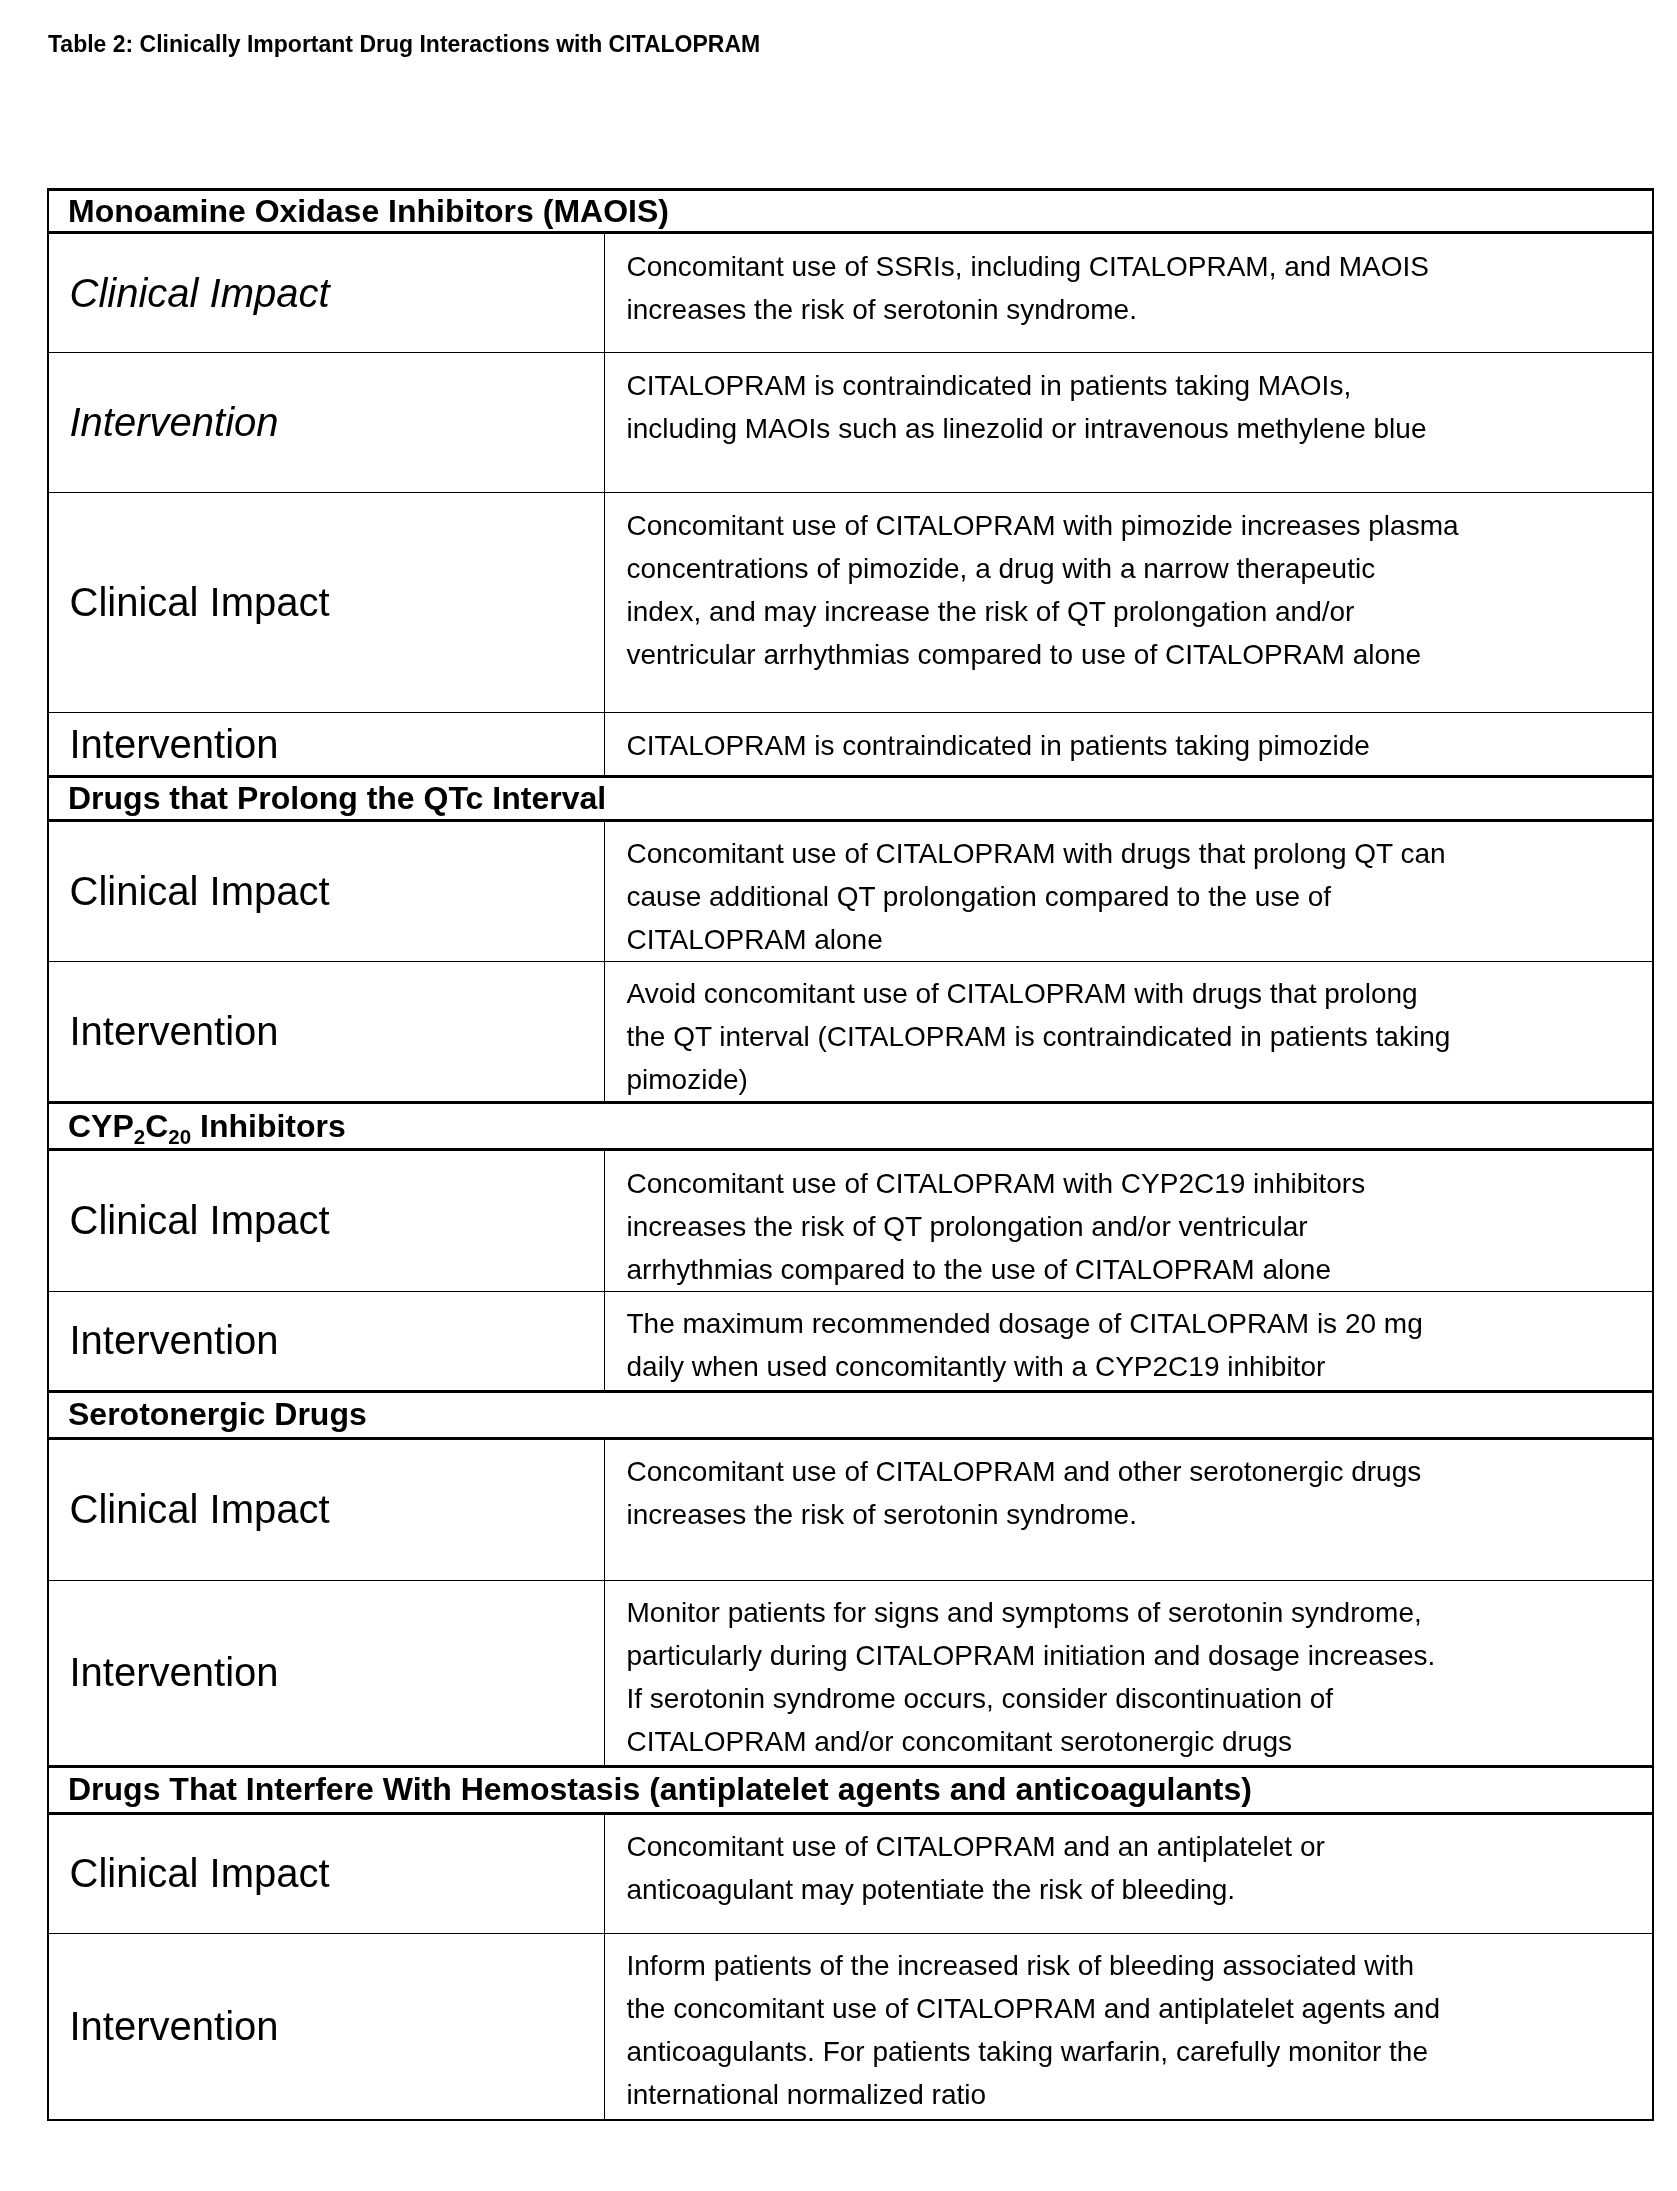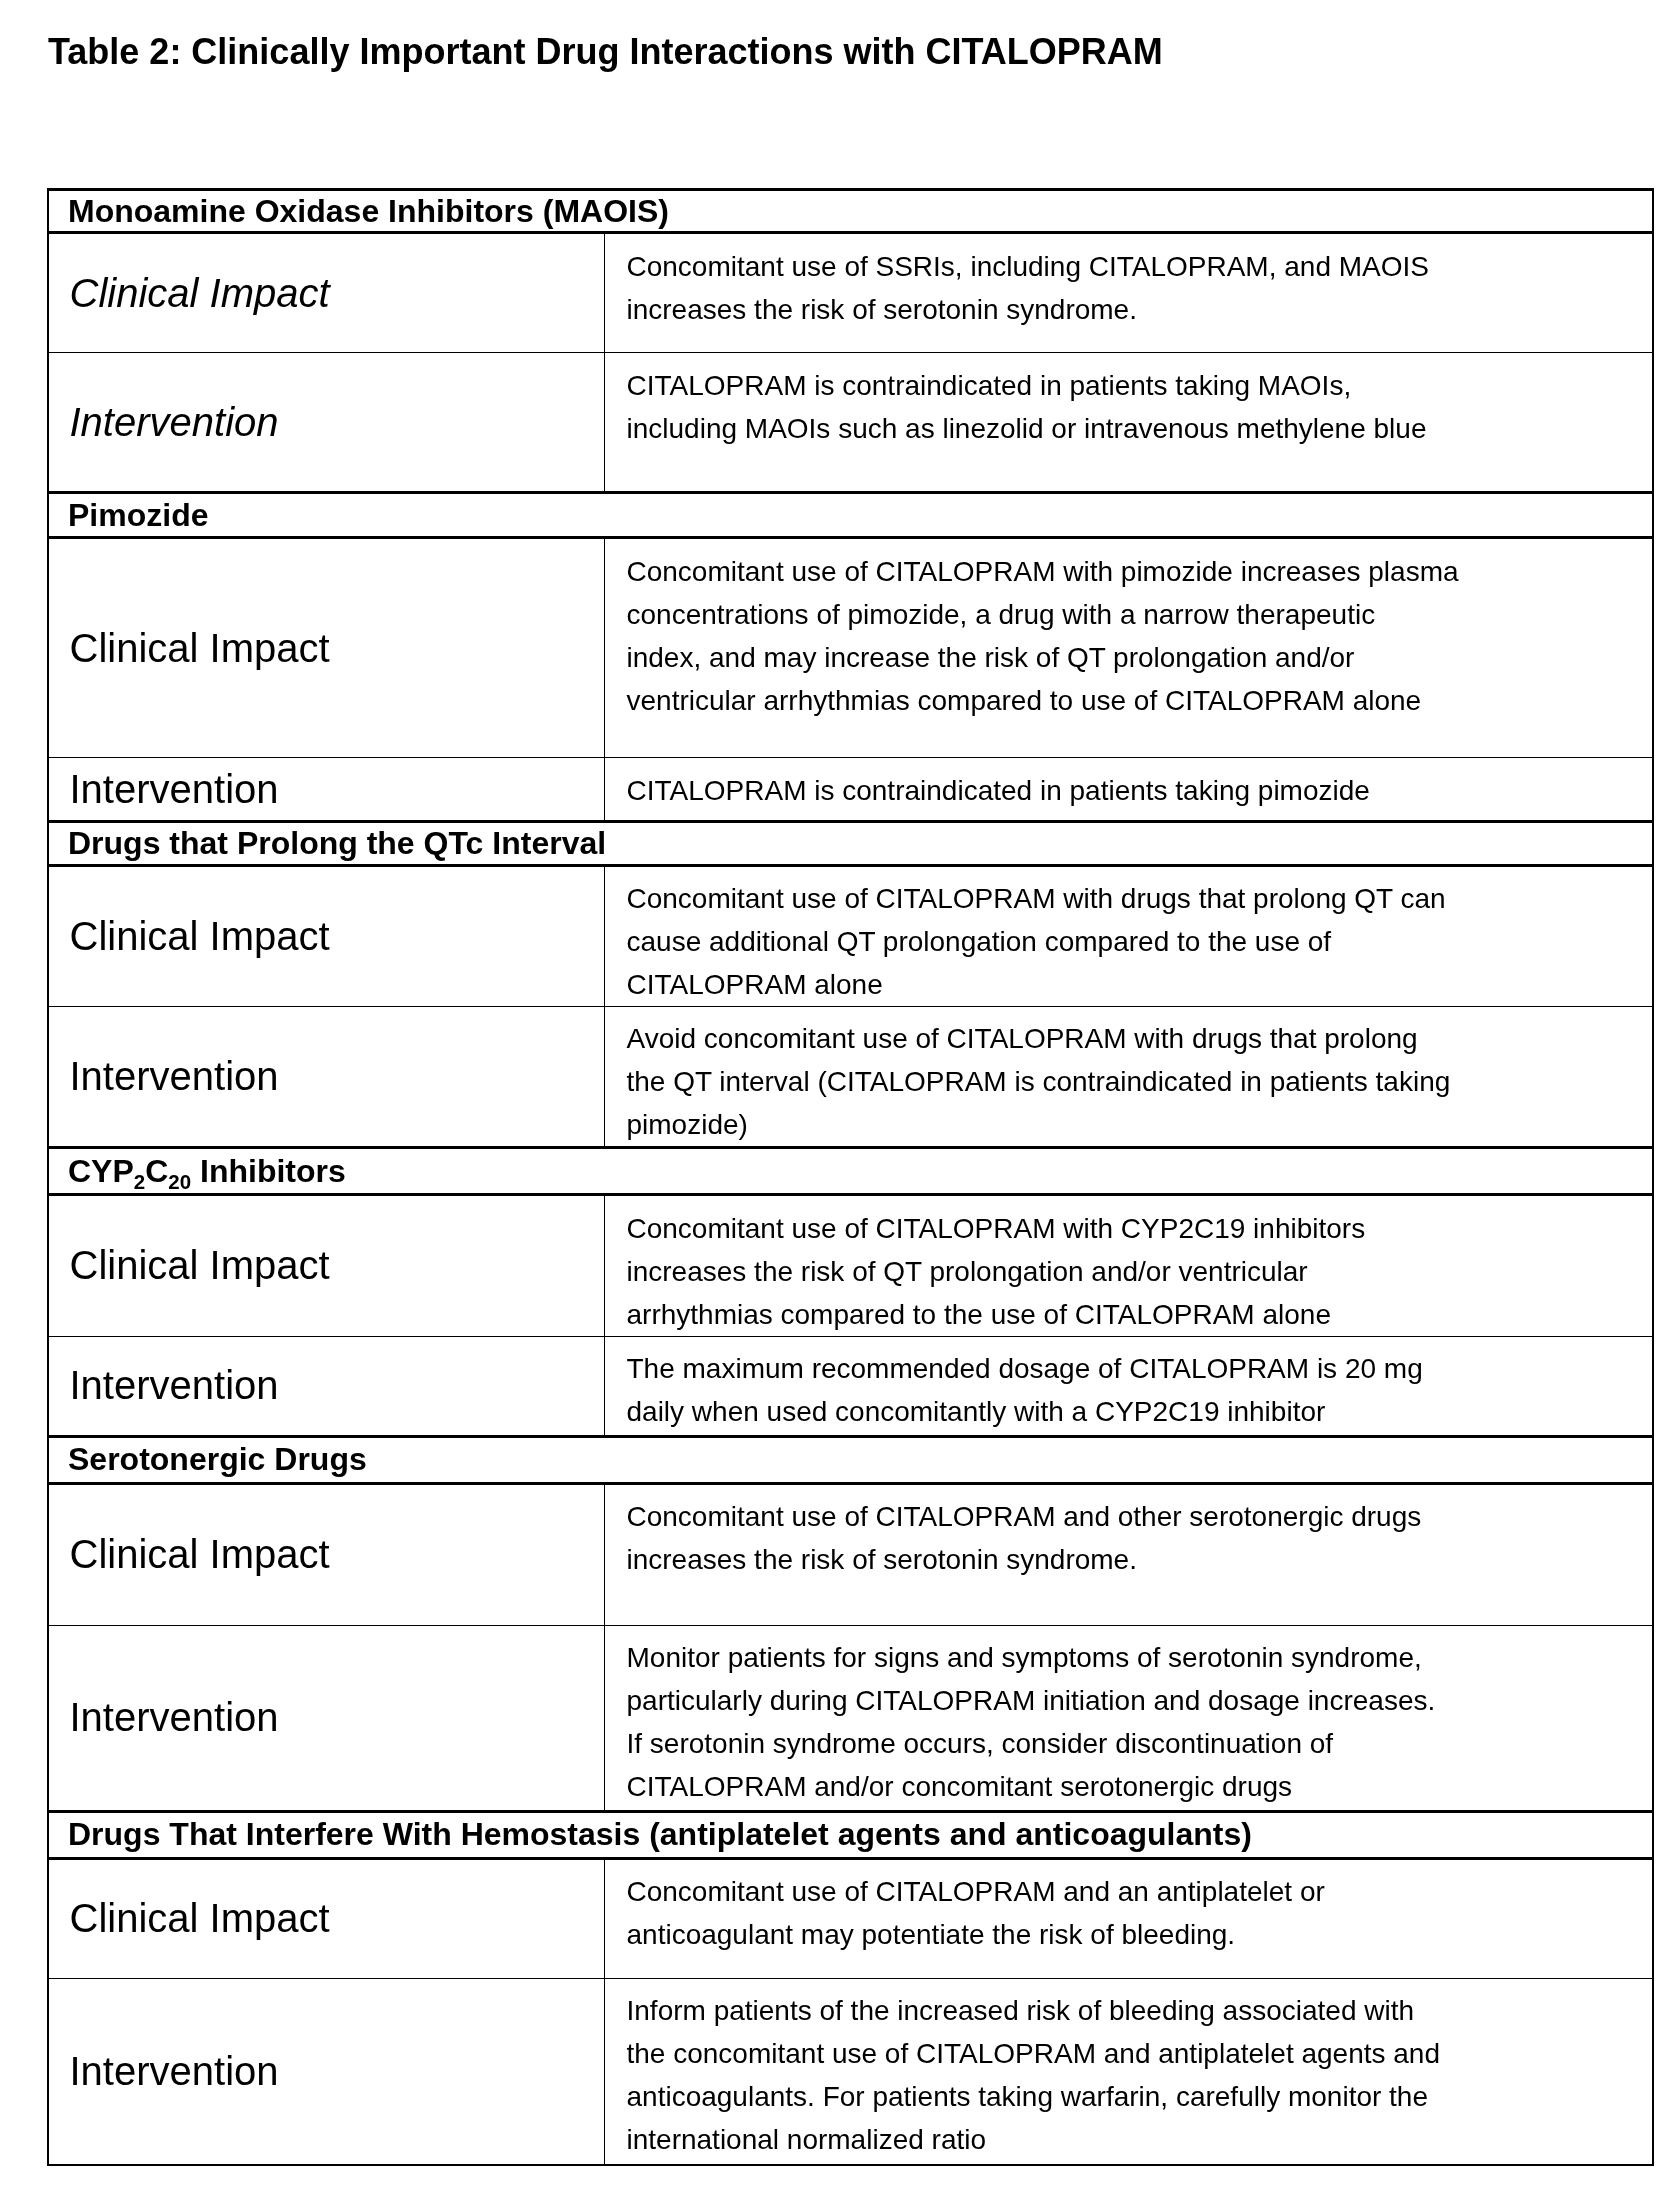--- a/index.html
+++ b/index.html
@@ -3,21 +3,21 @@
 <meta charset="utf-8">
 <style>
   html,body{margin:0;padding:0;background:#ffffff;}
   body{
     width:1678px;height:2192px;position:relative;
     font-family:"Liberation Sans",sans-serif;color:#000;
     -webkit-font-smoothing:antialiased;
   }
   .title{
     position:absolute;top:31px;left:48px;margin:0;
-    font-size:36px;font-weight:bold;letter-spacing:0px;
+    font-size:23px;font-weight:bold;letter-spacing:0px;
   }
   table.drug-table{
     position:absolute;top:188px;left:47px;width:1607px;
     border-collapse:collapse;table-layout:fixed;
     border:2.6px solid #000;
   }
   col.c1{width:556px;}
   td{border:1.7px solid #000;box-sizing:border-box;}
   td.sect{
     border-top:3.4px solid #000;border-bottom:3.4px solid #000;
@@ -63,23 +63,20 @@
         <td class="lab italic">Clinical Impact</td>
         <td class="val">Concomitant use of SSRIs, including CITALOPRAM, and MAOIS
 increases the risk of serotonin syndrome.</td>
       </tr>
       <tr class="r3">
         <td class="lab italic">Intervention</td>
         <td class="val">CITALOPRAM is contraindicated in patients taking MAOIs,
 including MAOIs such as linezolid or intravenous methylene blue</td>
       </tr>
 
-      <tr class="r4">
-        <td colspan="2" class="sect">Pimozide</td>
-      </tr>
       <tr class="r5">
         <td class="lab">Clinical Impact</td>
         <td class="val">Concomitant use of CITALOPRAM with pimozide increases plasma
 concentrations of pimozide, a drug with a narrow therapeutic
 index, and may increase the risk of QT prolongation and/or
 ventricular arrhythmias compared to use of CITALOPRAM alone</td>
       </tr>
       <tr class="r6">
         <td class="lab">Intervention</td>
         <td class="val">CITALOPRAM is contraindicated in patients taking pimozide</td>

